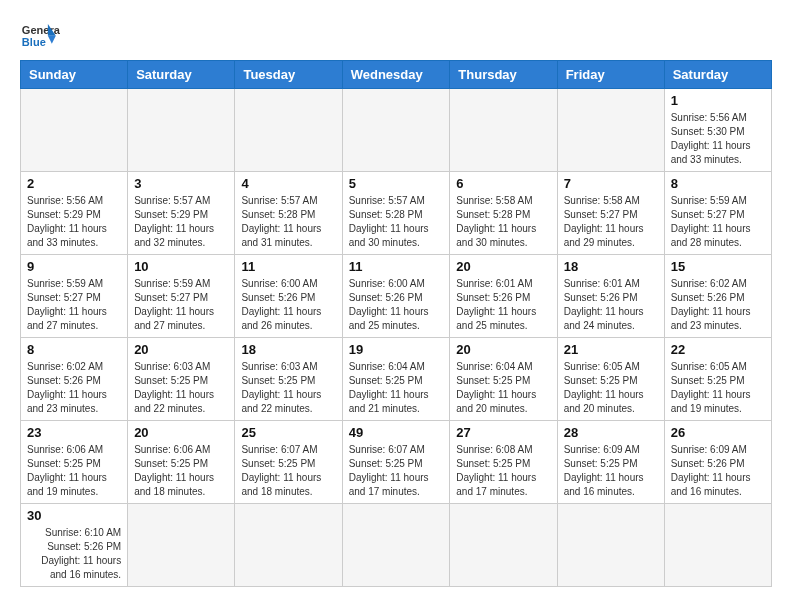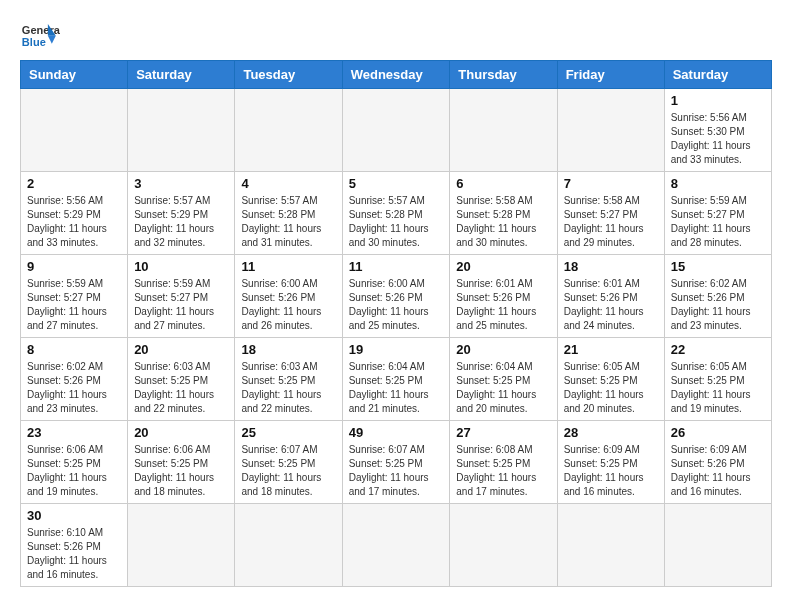--- a/index.html
+++ b/index.html
@@ -324,21 +324,21 @@
           <div class="day-number">26</div>
           <div class="day-info" style="white-space: pre-line;">Sunrise: 6:09 AM
 Sunset: 5:26 PM
 Daylight: 11 hours
 and 16 minutes.</div>
         </td>
       </tr>
       <tr>
         <td class="last-row">
           <div class="day-number">30</div>
-          <div class="day-info" style="white-space: pre-line;">Sunrise: 6:10 AM
+          <div class="day-info" style="white-space: pre-line; text-align: right;">Sunrise: 6:10 AM
 Sunset: 5:26 PM
 Daylight: 11 hours
 and 16 minutes.</div>
         </td>
         <td class="empty"></td>
         <td class="empty"></td>
         <td class="empty"></td>
         <td class="empty"></td>
         <td class="empty"></td>
         <td class="empty"></td>

